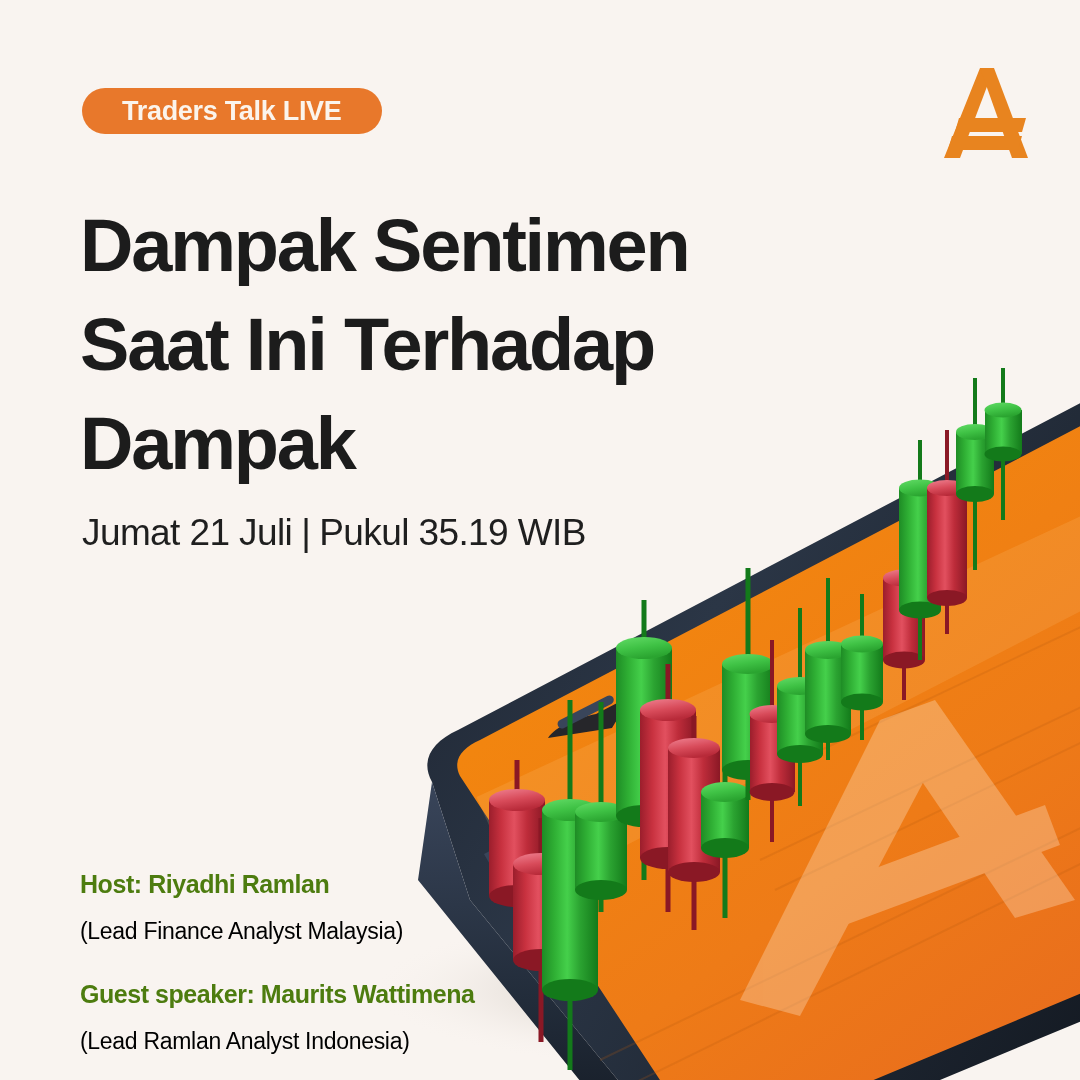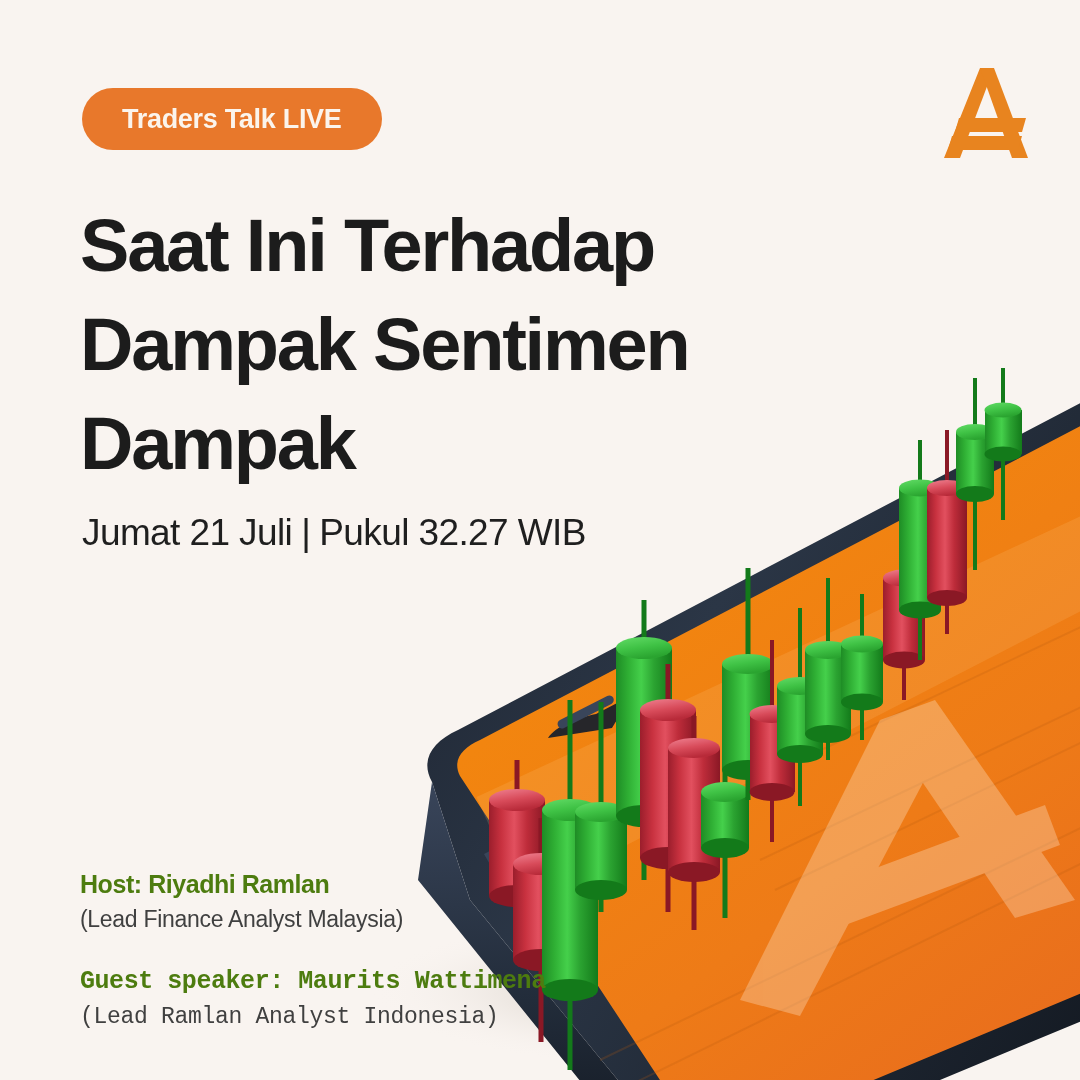--- a/index.html
+++ b/index.html
@@ -16,21 +16,21 @@
     position:relative;
     width:1080px; height:1080px;
     background:#F9F4F0;
     overflow:hidden;
   }
 
   
   .badge {
     position:absolute;
     left:82px; top:88px;
-    height:62px;
+    height:46px;
     padding:12px 40px;
     display:flex; align-items:center;
     background:#E8782B;
     border-radius:999px;
     color:#FBF4EC;
     font-size:27px;
     font-weight:bold;
     letter-spacing:-0.3px;
   }
 
@@ -68,37 +68,37 @@
   }
   .dateline .sep { color:#1F1F1F; padding:0 9px; font-weight:300; }
 
   
   .credits {
     position:absolute;
     left:80px; top:868px;
     z-index:7;
   }
   .credit-block { margin-bottom:30px; }
-  .credit-block:last-child { margin-bottom:0;font-family:Liberation Mono, monospace; }
+  .credit-block:last-child { margin-bottom:0; }
   .credit-name {
     color:#4d7c0f;
     font-size:25px;
     font-weight:bold;
     letter-spacing:-0.45px;
     white-space:nowrap;
     line-height:1.28;
   }
   .credit-role {
-    color:#404040;
+    color:#000000;
     font-size:23px;
     font-weight:400;
     letter-spacing:-0.3px;
     white-space:nowrap;
     line-height:1.45;
-    margin-top:3px;
+    margin-top:15px;
   }
 
   
   .illustration {
     position:absolute;
     left:0; top:0;
     width:1080px; height:1080px;
     z-index:3;
     pointer-events:none;
   }
@@ -355,27 +355,27 @@
 
       <path d="M 40 6 L 54 6 L 88 96 L 72 96 Z"></path>
 
       <path d="M 19 56 L 86 56 L 82 70 L 15 70 Z"></path>
 
       <path d="M 12 74 L 82 74 L 78 88 L 8 88 Z"></path>
     </g>
   </svg>
 
   <h1 class="headline">
+    <span class="ln">Dampak Sentimen</span>
     <span class="ln">Saat Ini Terhadap</span>
-    <span class="ln">Dampak Sentimen</span>
     <span class="ln">Dampak</span>
   </h1>
 
   <div class="dateline">
-    <span>Jumat 21 Juli</span><span class="sep">|</span><span>Pukul 32.27 WIB</span>
+    <span>Jumat 21 Juli</span><span class="sep">|</span><span>Pukul 35.19 WIB</span>
   </div>
 
   <div class="credits">
     <div class="credit-block">
       <div class="credit-name">Host: Riyadhi Ramlan</div>
       <div class="credit-role">(Lead Finance Analyst Malaysia)</div>
     </div>
     <div class="credit-block">
       <div class="credit-name">Guest speaker: Maurits Wattimena</div>
       <div class="credit-role">(Lead Ramlan Analyst Indonesia)</div>

